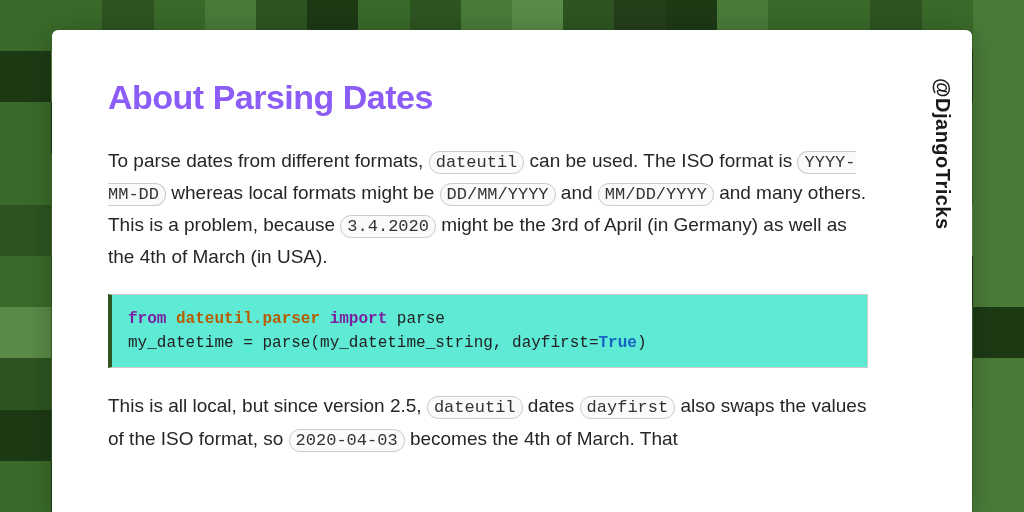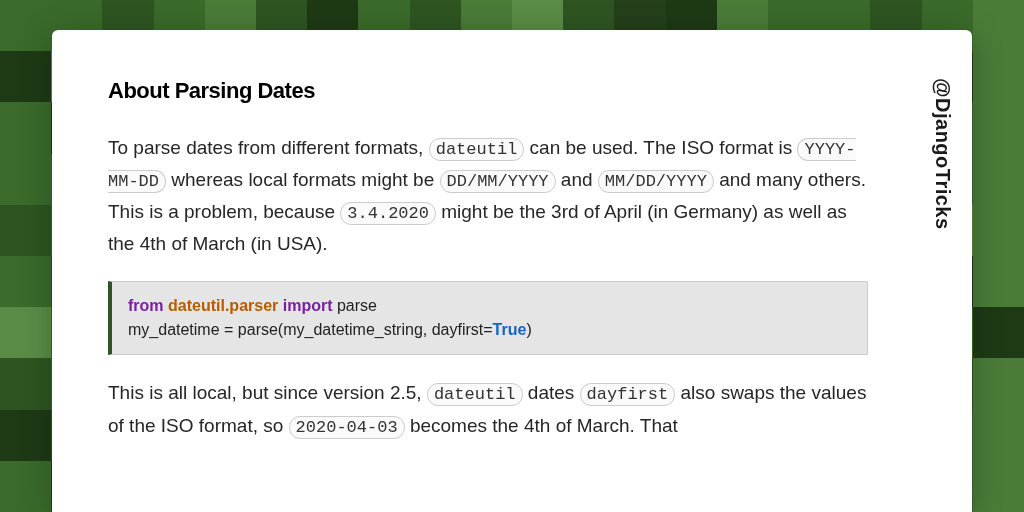--- a/index.html
+++ b/index.html
@@ -39,23 +39,23 @@
   position: absolute;
   top: 48px;
   right: 18px;
   writing-mode: vertical-rl;
   font-weight: 800;
   font-size: 20px;
   letter-spacing: 0.5px;
   color: #1a1a1a;
 }
 h1 {
-  font-size: 22px;
+  font-size: 34px;
   font-weight: 900;
-  color: #000000;
+  color: #8b5cf6;
   margin-bottom: 28px;
   letter-spacing: -0.5px;
 }
 .content { max-width: 760px; }
 .content p {
   font-size: 19px;
   line-height: 1.65;
   color: #262626;
   margin-bottom: 22px;
 }
@@ -64,23 +64,23 @@
   font-size: 17px;
   border: 1px solid #ccc;
   padding: 1px 6px;
   border-radius: 11px;
   color: #333;
   background: #fafafa;
 }
 pre {
   border: 1px solid #ccc;
   border-left: 4px solid #2e5521;
-  background: #e5e5e5;
+  background: #5eead4;
   padding: 12px 16px;
-  font-family: Liberation Sans, sans-serif;
+  font-family: Liberation Mono, monospace;
   font-size: 16px;
   line-height: 1.5;
   margin-bottom: 22px;
   color: #222;
 }
 .kw { color: #7b1fa2; font-weight: 600; }
 .mod { color: #b85c00; font-weight: 600; }
 .bool { color: #1565c0; font-weight: 600; }
 .fade {
   position: absolute;

